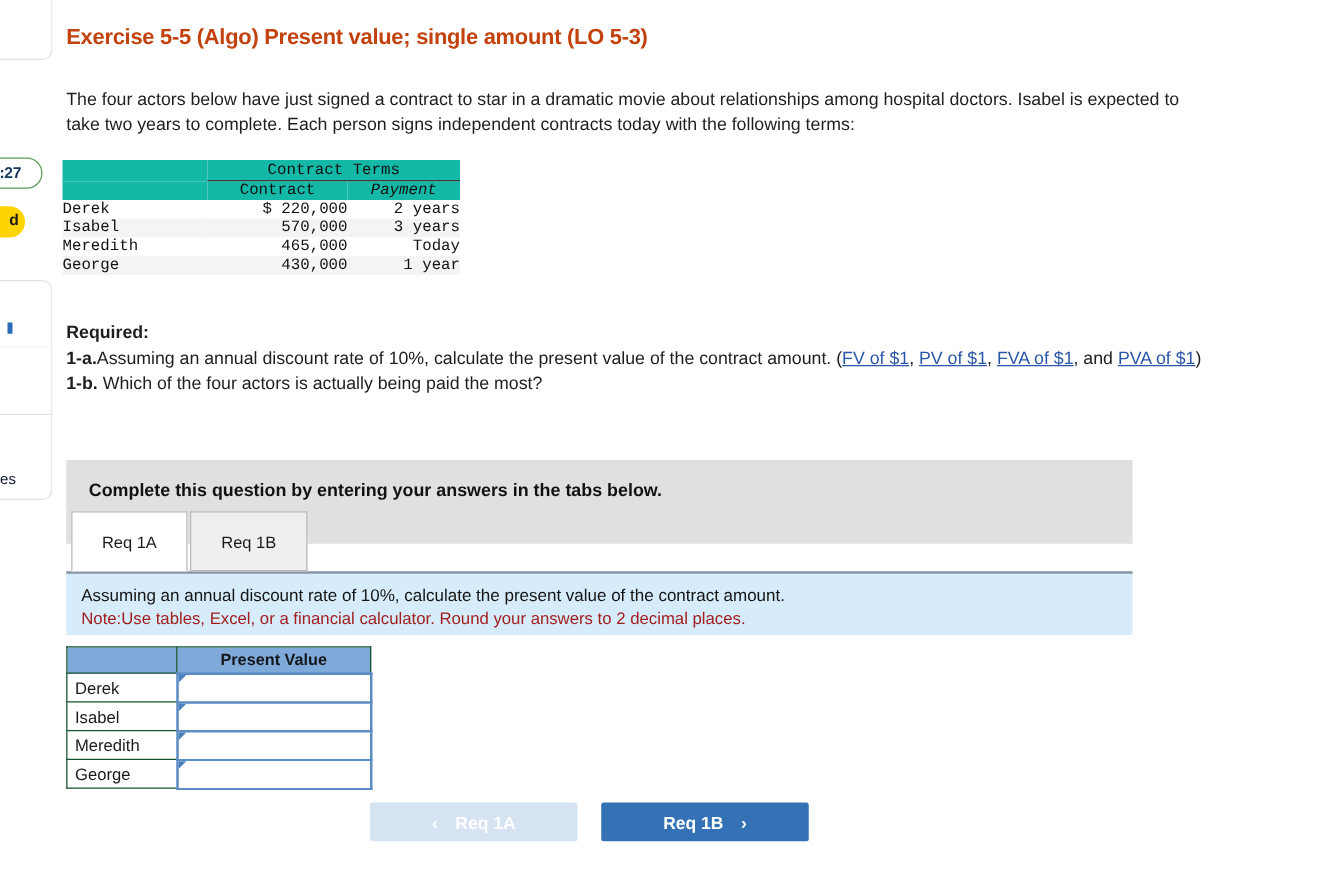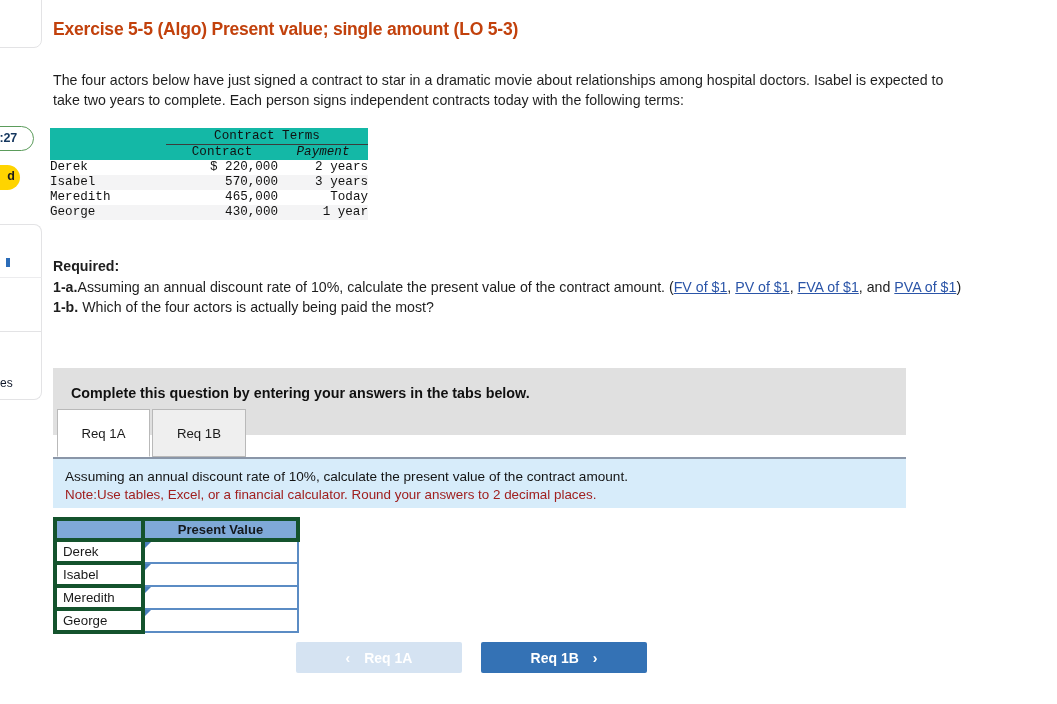--- a/index.html
+++ b/index.html
@@ -219,21 +219,21 @@
   
   #answer-table {
     position: absolute;
     left: 53px; top: 517px;
     border-collapse: collapse;
     font-size: 13.3px;
     color: #1a1a1a;
   }
   #answer-table th, #answer-table td {
     padding: 0;
-    border: 4px solid #14532d;
+    border: 1px solid #14532d;
   }
   #answer-table .hdr-blank {
     width: 88px; height: 21px;
     background: #7fa9d8;
   }
   #answer-table .hdr-pv {
     width: 155px; height: 21px;
     background: #7fa9d8;
     text-align: center;
     font-weight: 700;

